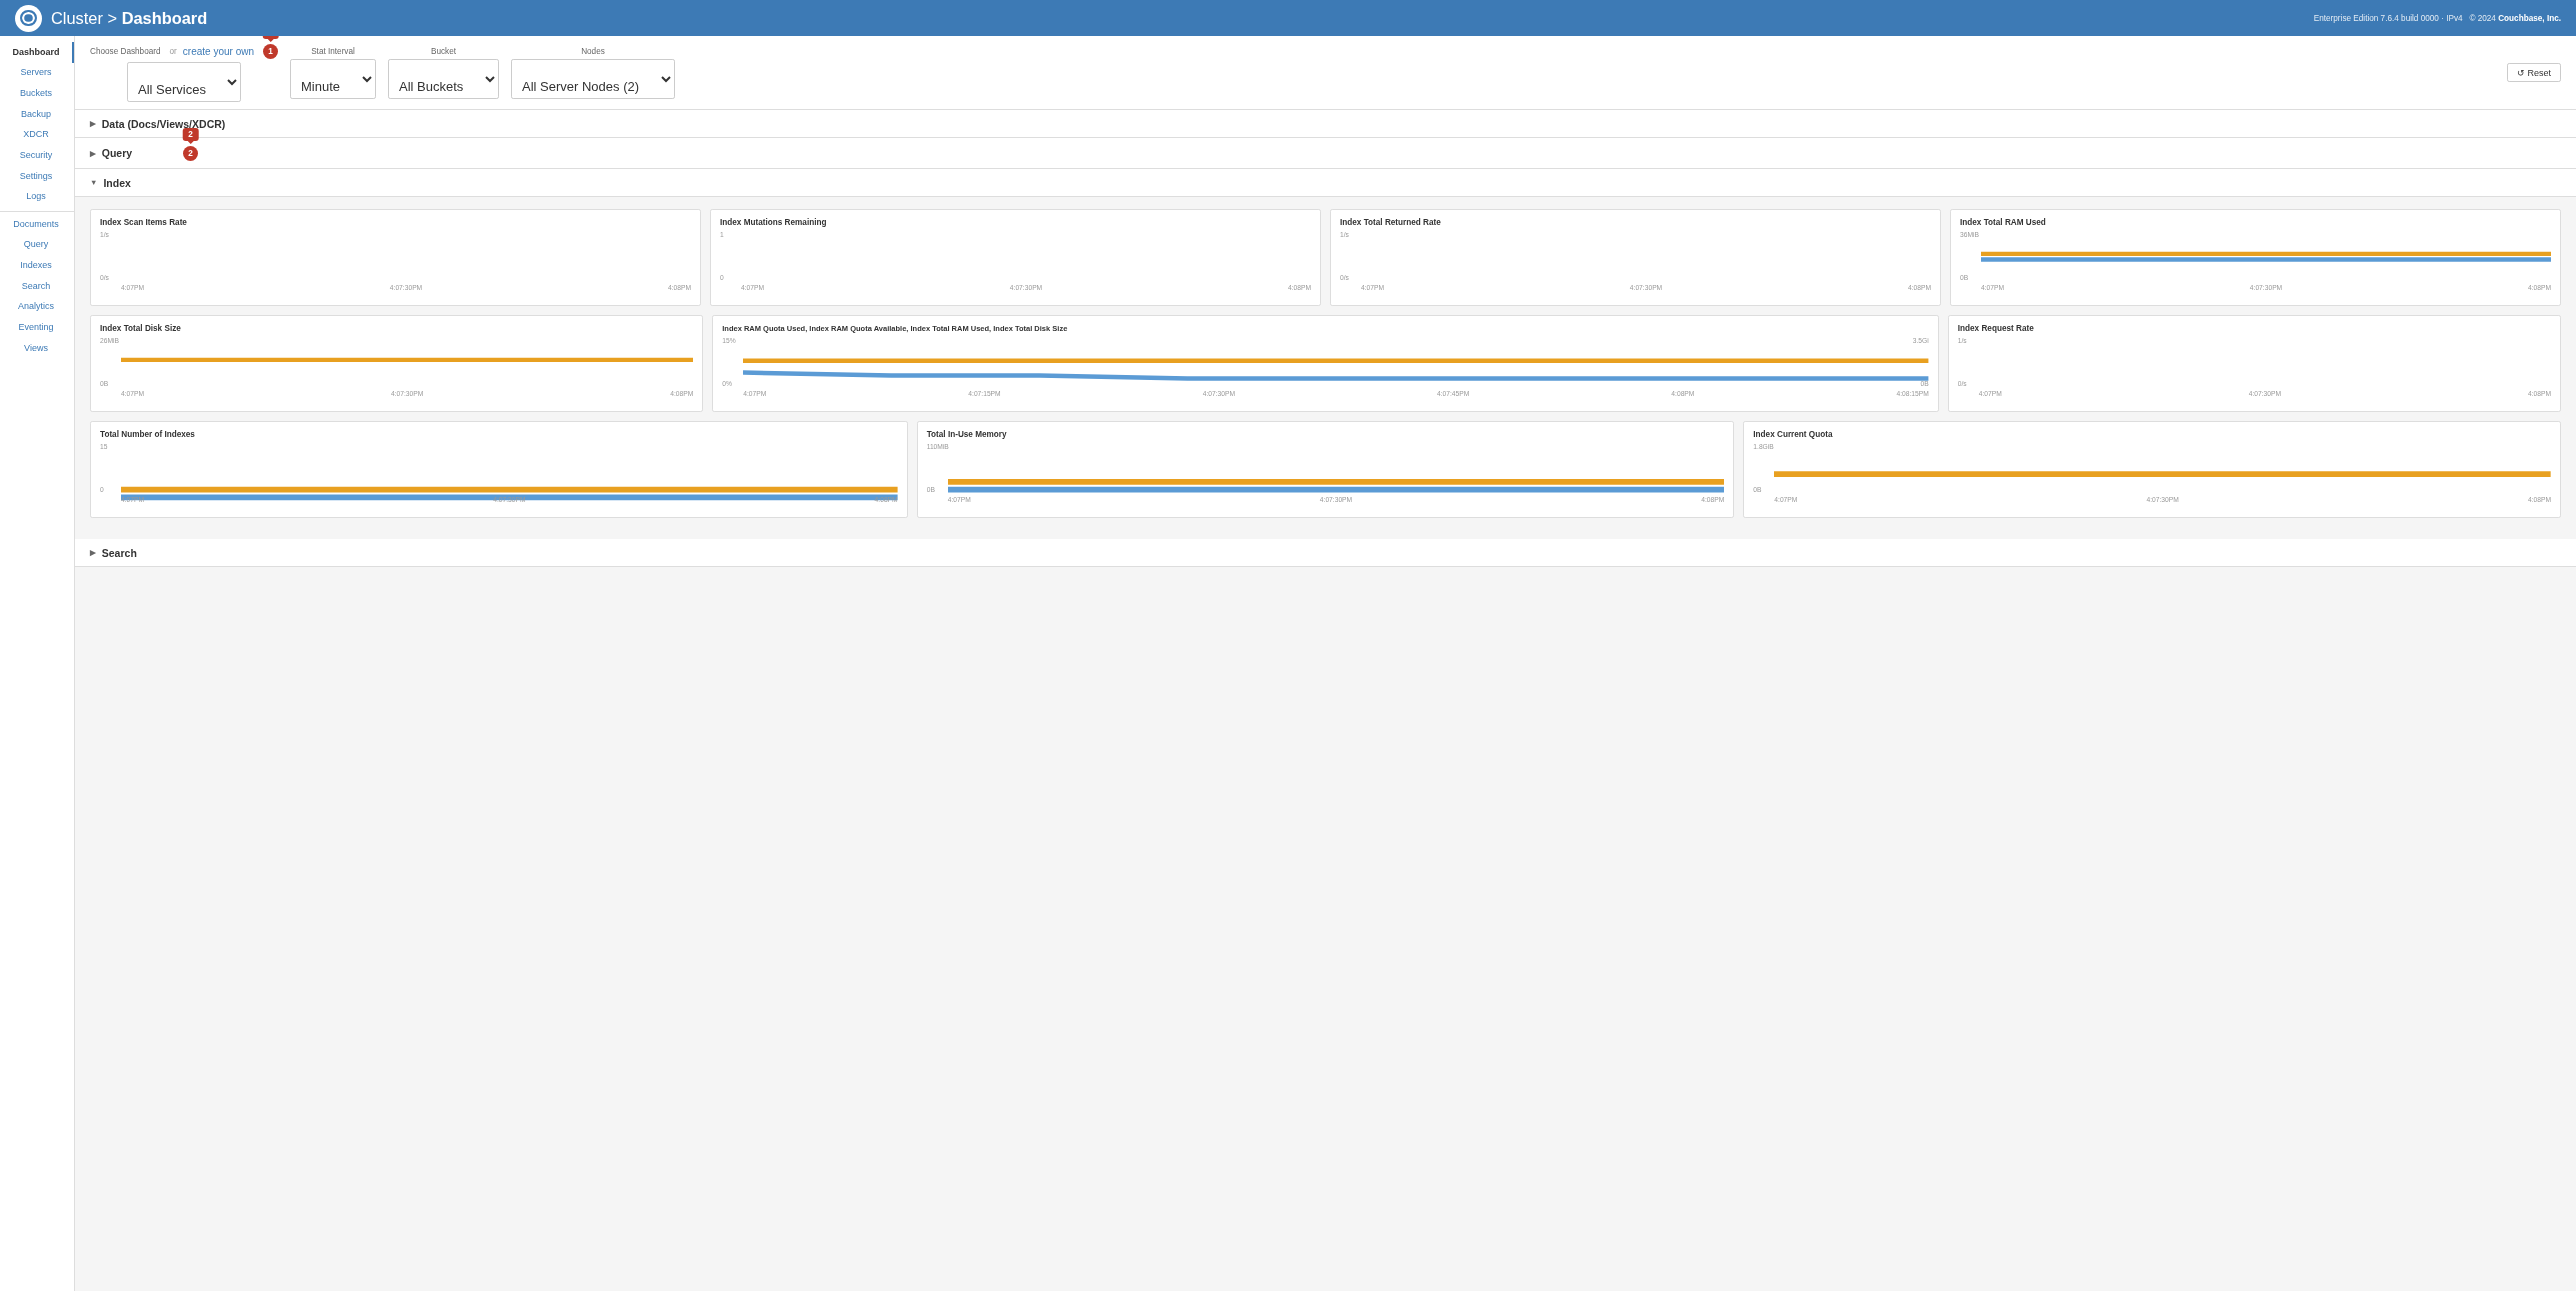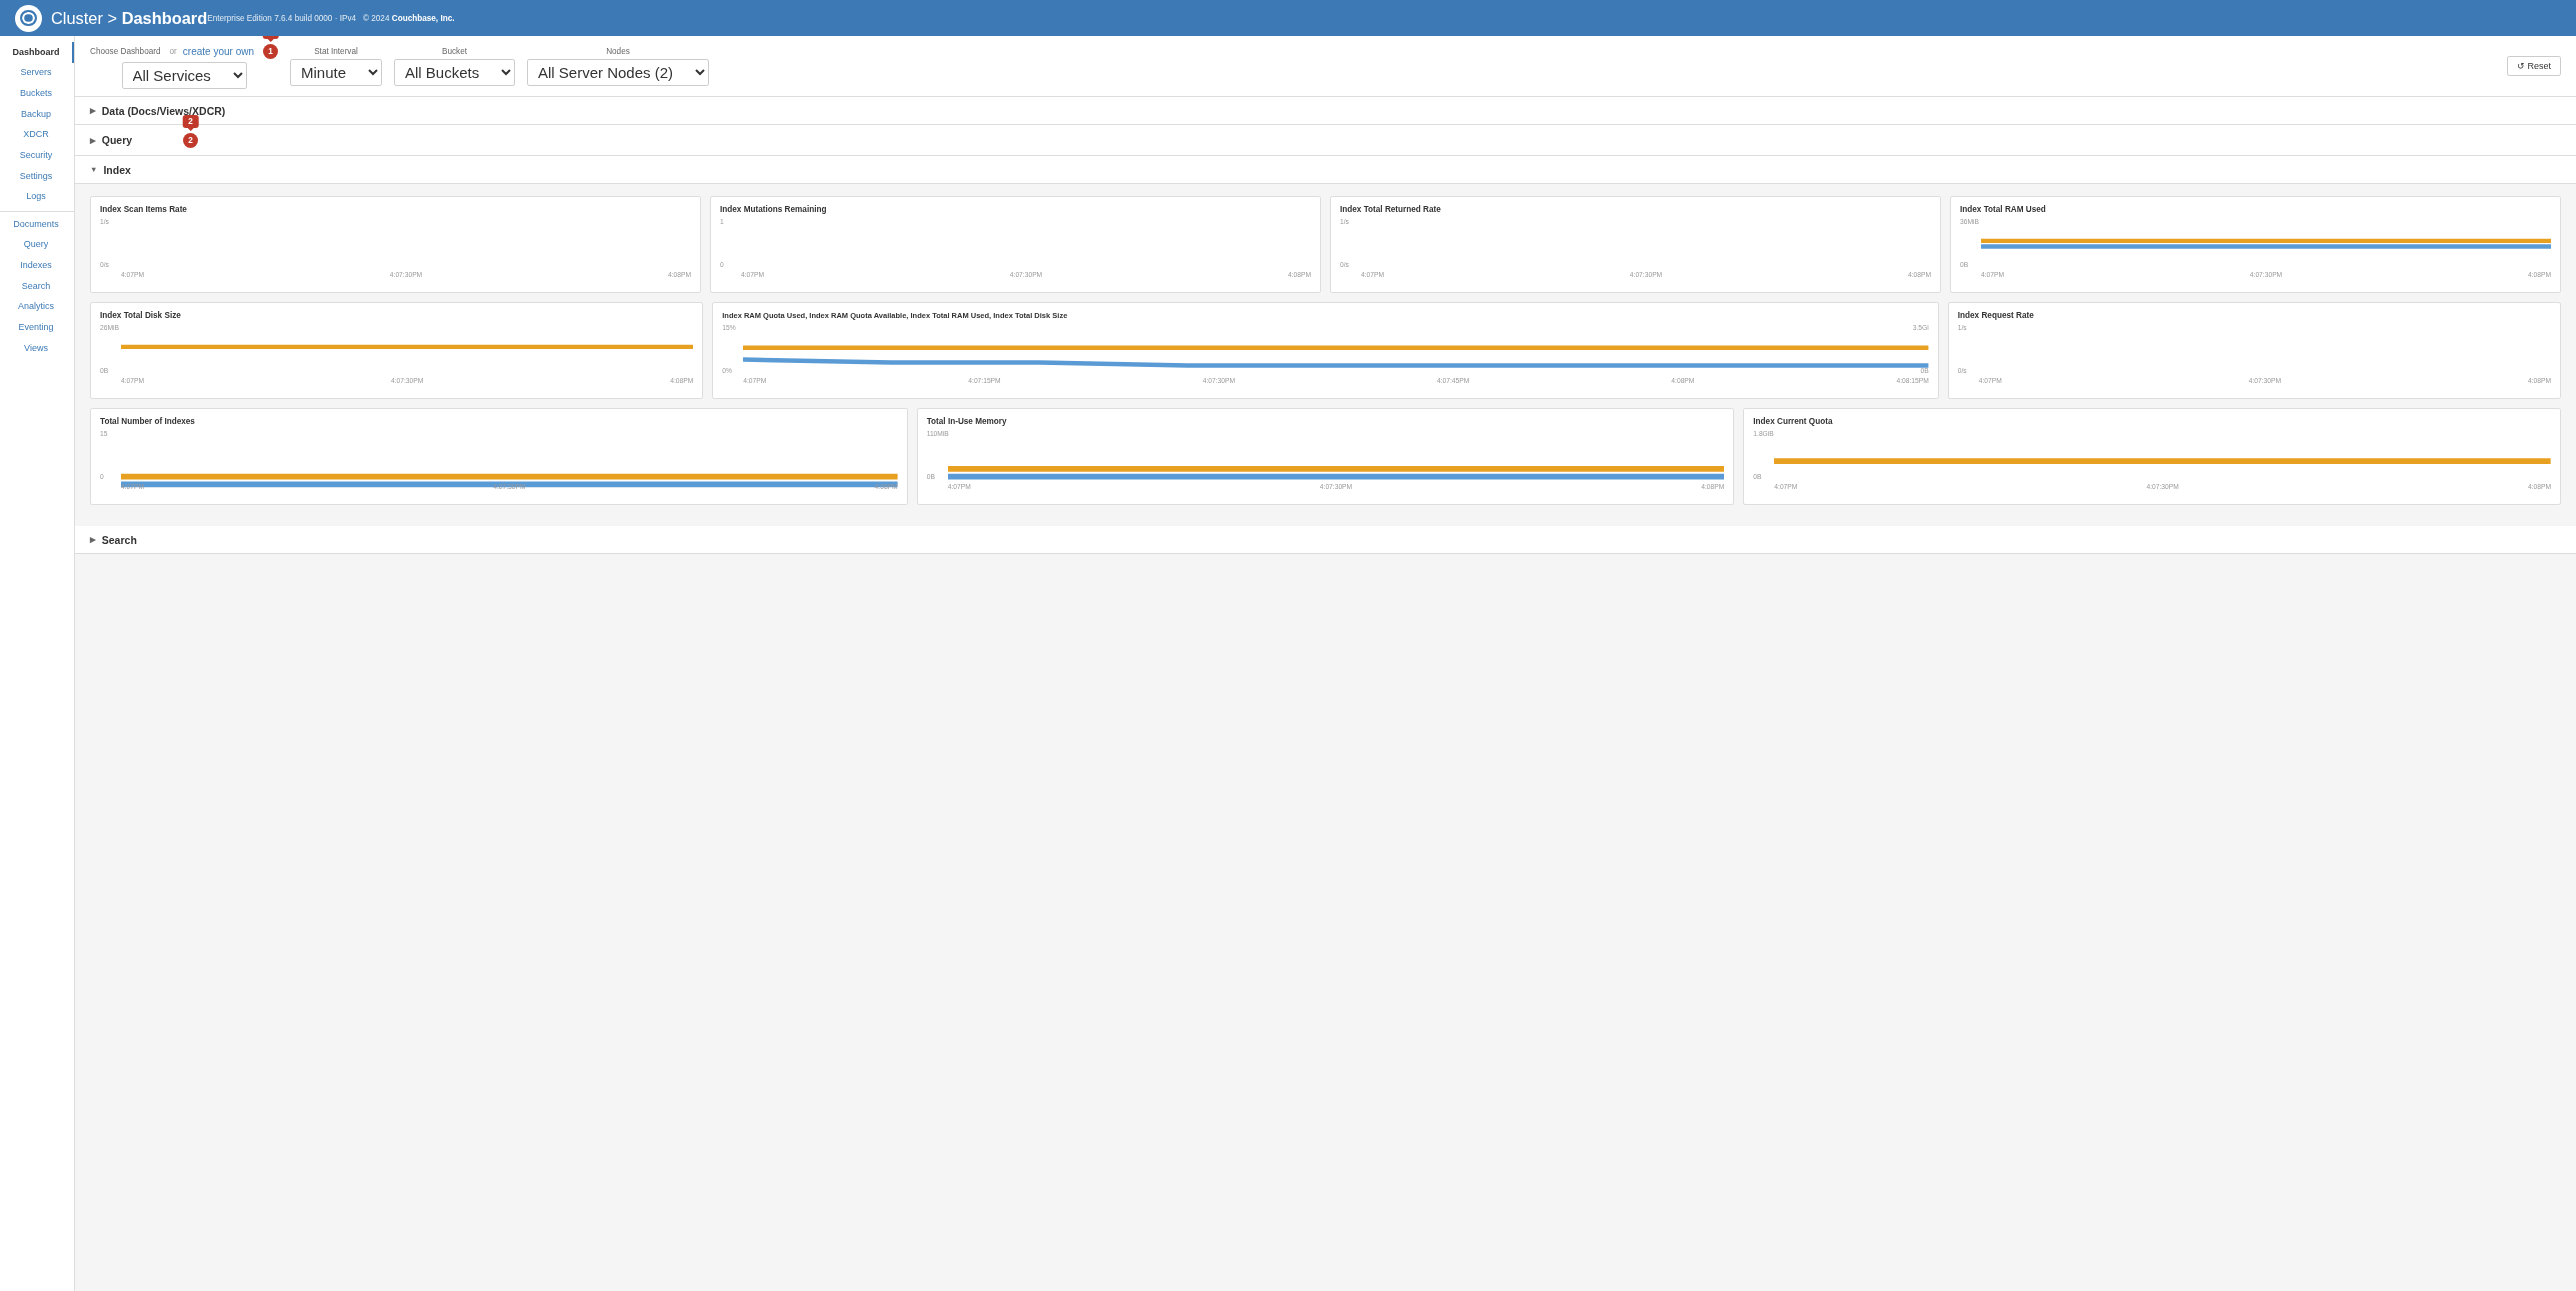--- a/index.html
+++ b/index.html
@@ -4,20 +4,21 @@
   <style>
     * { box-sizing: border-box; margin: 0; padding: 0; }
     body { font-family: -apple-system, BlinkMacSystemFont, 'Segoe UI', Arial, sans-serif; font-size: 9.7px; background: #f5f5f5; color: #333; }
 
     
     .header {
       background: #3d7ab5;
       color: white;
       display: flex;
       align-items: center;
+      justify-content: space-between;
       padding: 0 15px;
       height: 36px;
       flex-shrink: 0;
     }
     .header-left { display: flex; align-items: center; gap: 9px; }
     .header-logo {
       width: 27px; height: 27px;
       background: white;
       border-radius: 50%;
       display: flex; align-items: center; justify-content: center;
@@ -77,22 +78,22 @@
       gap: 12px;
     }
     .toolbar-group { display: flex; flex-direction: column; gap: 3px; align-items: center; }
     .toolbar-label { font-size: 8.2px; color: #666; font-weight: 500; }
     .toolbar-label-or { font-size: 8.2px; color: #999; margin-left: 3px; }
     .toolbar-label-link { font-size: 10px; color: #3d7ab5; cursor: pointer; }
     .toolbar-row { display: flex; align-items: center; gap: 6px; }
     select.toolbar-select {
       border: 0.7px solid #ccc;
       border-radius: 2.2px;
-      padding: 3px 18px 3px 6px;
-      font-size: 15px;
+      padding: 18px 18px 3px 6px;
+      font-size: 13px;
       background: white;
       cursor: pointer;
       appearance: auto;
       color: #333;
     }
     .toolbar-reset {
       margin-left: auto;
       background: white;
       border: 0.7px solid #ccc;
       border-radius: 2.2px;

